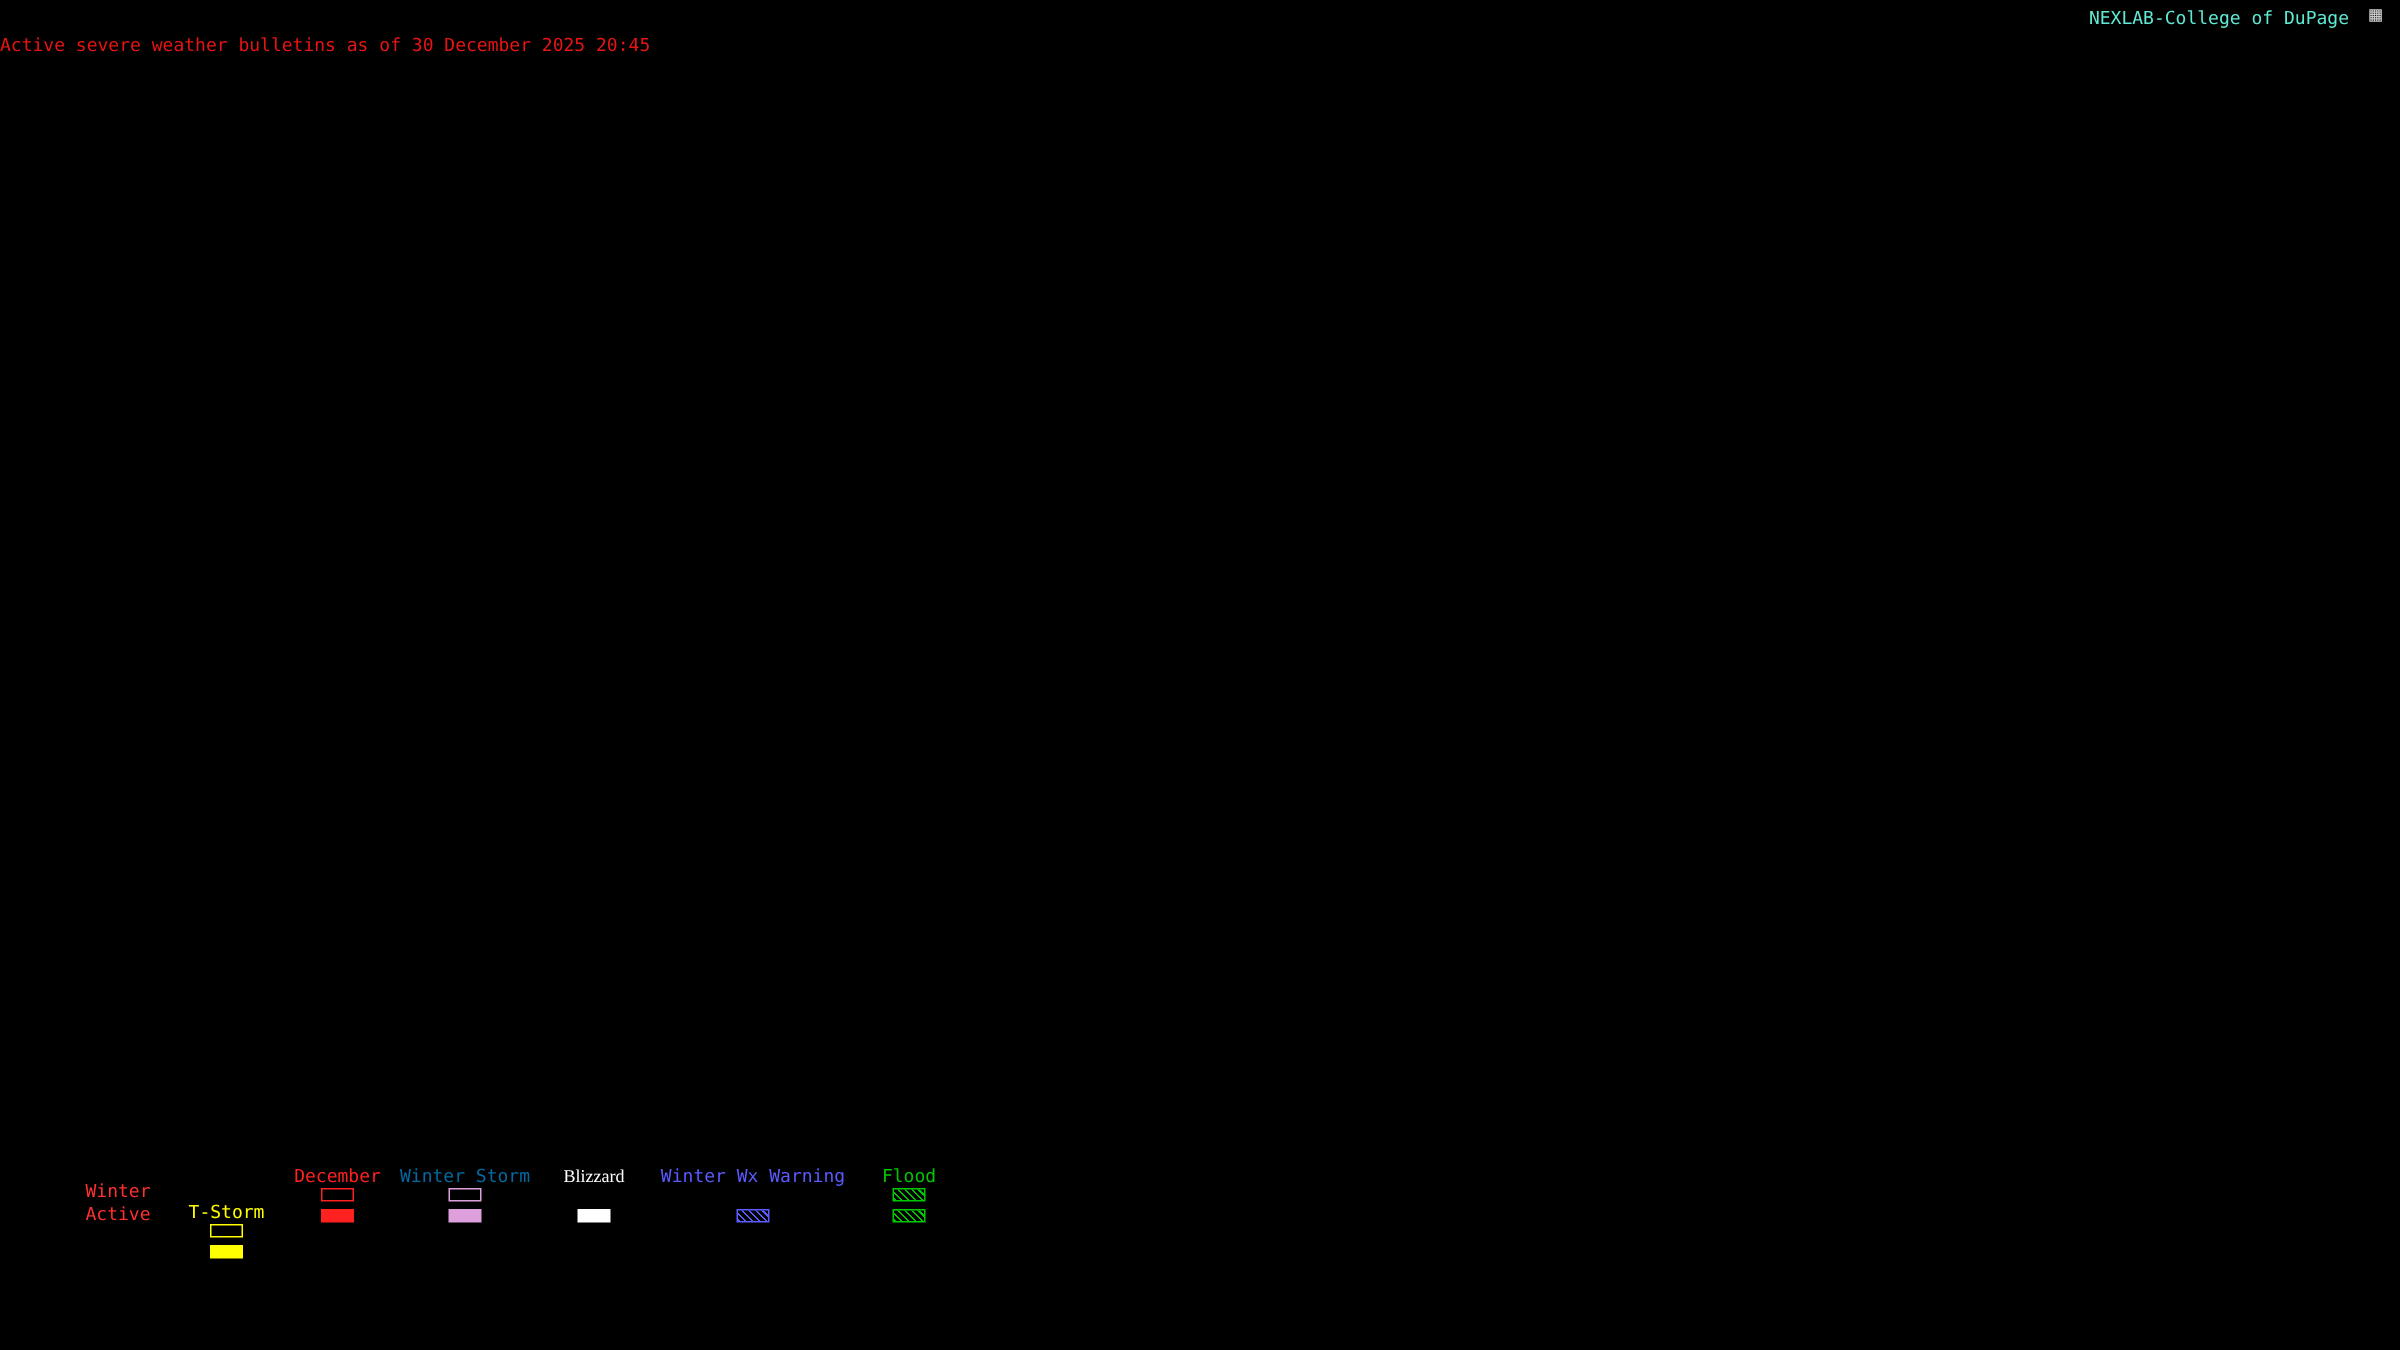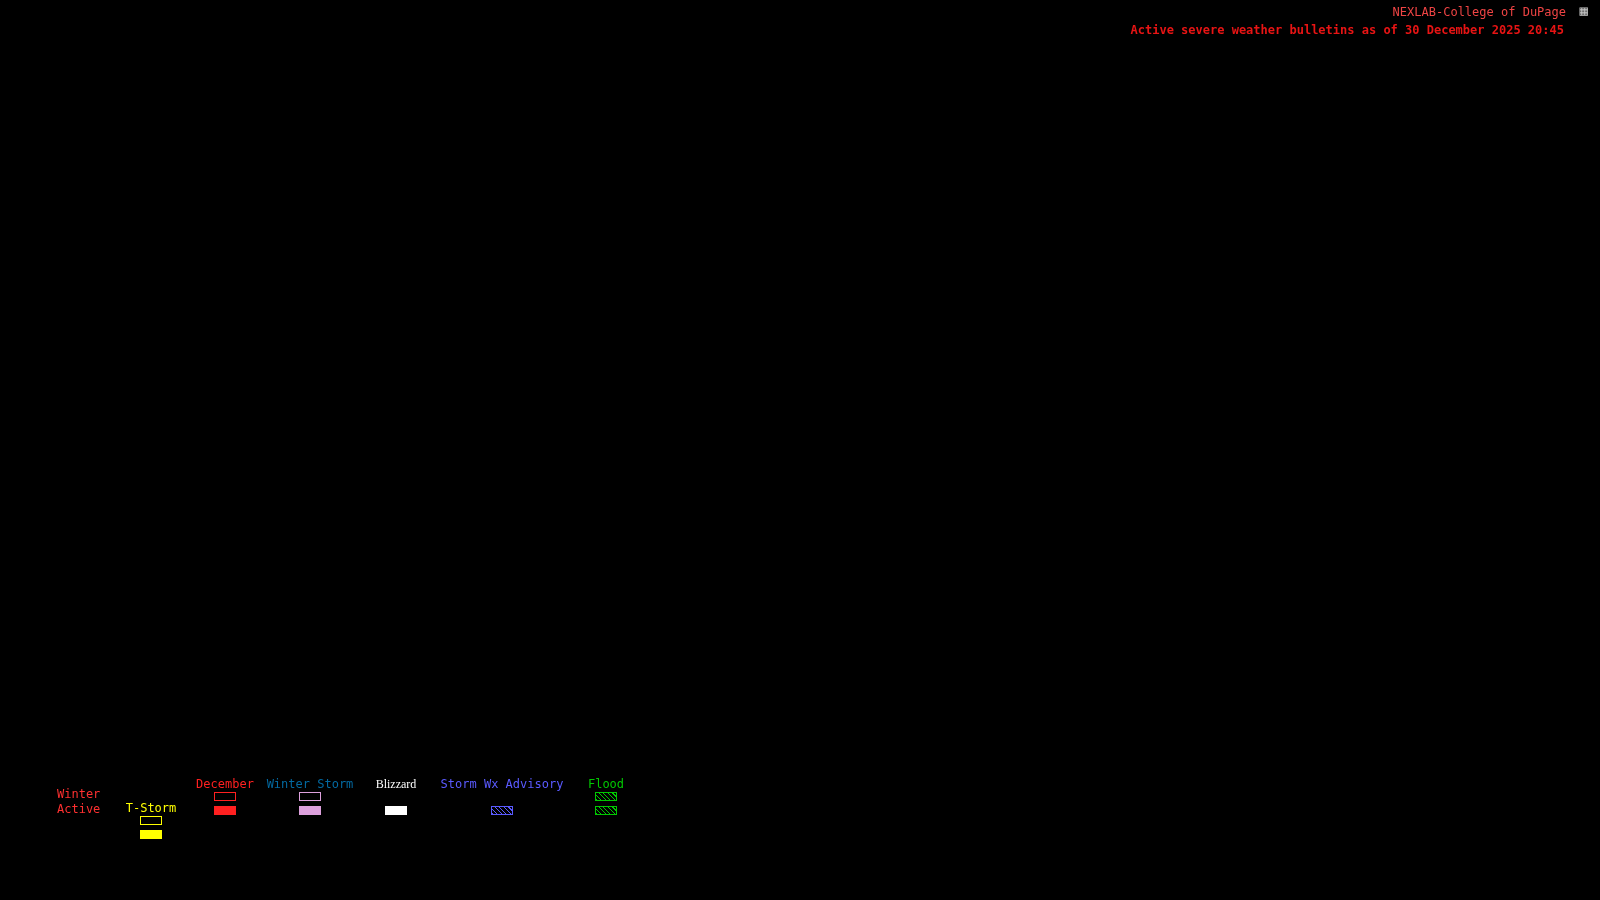--- a/index.html
+++ b/index.html
@@ -11,23 +11,22 @@
     background: #000;
     overflow: hidden;
     font-family: "DejaVu Sans Mono", "Liberation Mono", monospace;
     font-size: 12px;
   }
   .title {
     position: absolute;
     top: 23px;
     left: 0;
     width: 1564px;
-    text-align: right;
+    text-align: left;
     white-space: pre;
-    font-weight: bold;
   }
   .brand {
     position: absolute;
     top: 5px;
     right: 34px;
     white-space: pre;
   }
   .logo {
     position: absolute;
     top: 3px;
@@ -65,21 +64,21 @@
   .sw-watch   { top: 15px; }
   .sw-warning { top: 29px; }
 </style>
 </head>
 <body>
 
 <div id="screen">
 
   <div class="title" style="color: rgb(232, 20, 20);">Active severe weather bulletins as of 30 December 2025 20:45</div>
 
-  <div class="brand" style="color: #ef4444;">NEXLAB-College of DuPage</div>
+  <div class="brand" style="color: #5eead4;">NEXLAB-College of DuPage</div>
 
   <span class="logo">▦</span>
 
   <div style="position:absolute;left:0;top:45px;width:1600px;height:720px;"></div>
 
   <div>
 
     <div class="row-label" style="top: 787px; color: rgb(255, 48, 48);">Winter</div>
 
     <div class="row-label" style="top: 802px; color: rgb(255, 48, 48);">Active</div>
@@ -102,21 +101,21 @@
       <span class="swatch sw-warning" data-swatch="fill" style="--c: #dda0dd;"></span>
     </div>
 
     <div class="legend-col" style="left:321px;top:777px;font-family:Liberation Serif, serif;">
       <div class="col-header" style="color: rgb(255, 255, 255);">Blizzard</div>
 
       <span class="swatch sw-warning" data-swatch="fill" style="--c: #ffffff;"></span>
     </div>
 
     <div class="legend-col" style="left:427px;top:777px;">
-      <div class="col-header" style="color: rgb(90, 90, 255);">Storm Wx Advisory</div>
+      <div class="col-header" style="color: rgb(90, 90, 255);">Winter Wx Warning</div>
 
       <span class="swatch sw-warning" data-swatch="hatch" style="--c: #5a5aff;"></span>
     </div>
 
     <div class="legend-col" style="left:531px;top:777px;text-align:center;">
       <div class="col-header" style="color: rgb(0, 200, 0);">Flood</div>
       <span class="swatch sw-watch" data-swatch="hatch" style="--c: #00c800;"></span>
       <span class="swatch sw-warning" data-swatch="hatch" style="--c: #00c800;"></span>
     </div>
 

